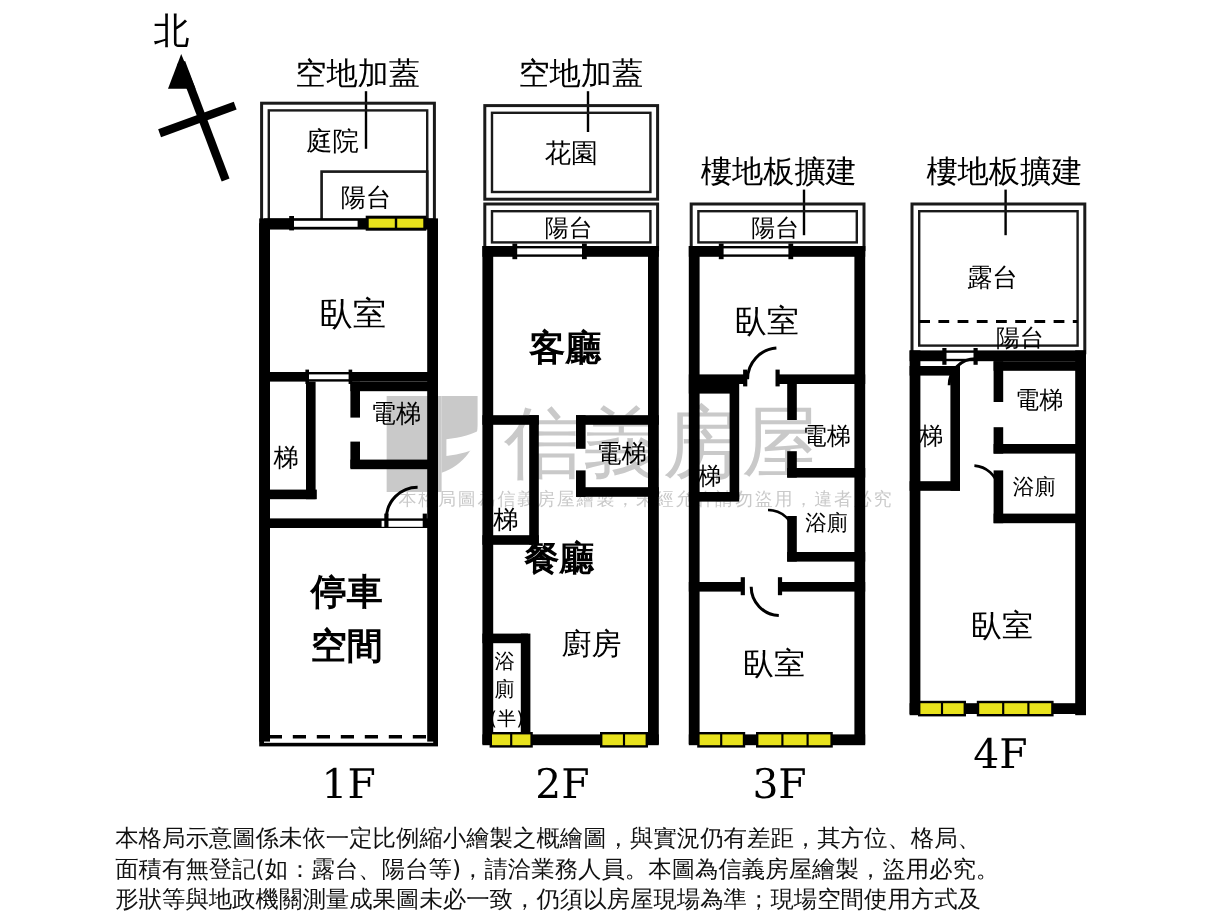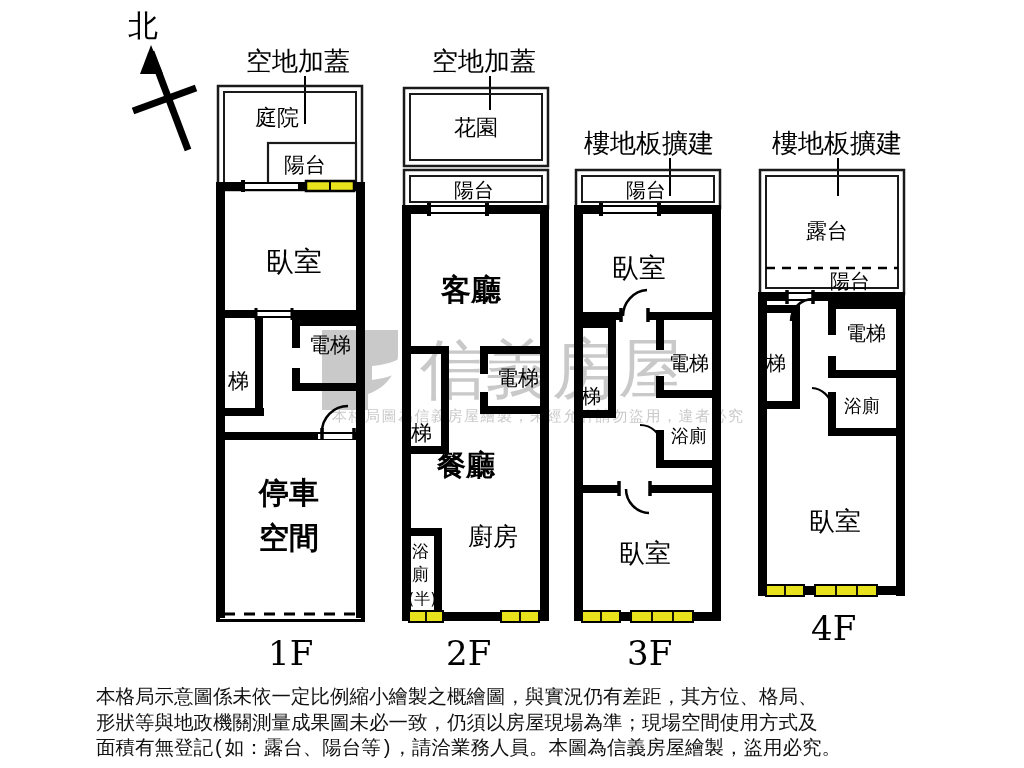--- a/index.html
+++ b/index.html
@@ -38,21 +38,21 @@
     left: 96px;
     top: 686px;
     width: 848px;
     font-family: "DejaVu Sans", "Liberation Sans", sans-serif;
     font-size: 19.5px;
     line-height: 25.5px;
     letter-spacing: 0px;
     color: #111;
     text-align: left;
   }
-  .disclaimer div { white-space: nowrap; font-family: Liberation Mono, monospace; }
+  .disclaimer div { white-space: nowrap; }
   .wm-logo {
     position: absolute;
     left: 322px;
     top: 330px;
     width: 360px;
     height: 80px;
     opacity: 1;
     pointer-events: none;
   }
   .wm-text {
@@ -299,17 +299,17 @@
       <line x1="836" y1="585" x2="836" y2="596" stroke="#000" stroke-width="1.8"></line>
       <line x1="857" y1="585" x2="857" y2="596" stroke="#000" stroke-width="1.8"></line>
 
       <text x="811" y="640" class="serif-num" font-size="34" fill="#000">4F</text>
     </g>
 
   </svg>
 
   <div class="disclaimer">
     <div>本格局示意圖係未依一定比例縮小繪製之概繪圖，與實況仍有差距，其方位、格局、</div>
+    <div>面積有無登記(如：露台、陽台等)，請洽業務人員。本圖為信義房屋繪製，盜用必究。</div>
     <div>形狀等與地政機關測量成果圖未必一致，仍須以房屋現場為準；現場空間使用方式及</div>
-    <div>面積有無登記(如：露台、陽台等)，請洽業務人員。本圖為信義房屋繪製，盜用必究。</div>
   </div>
 
 </div>
 
 </body></html>

